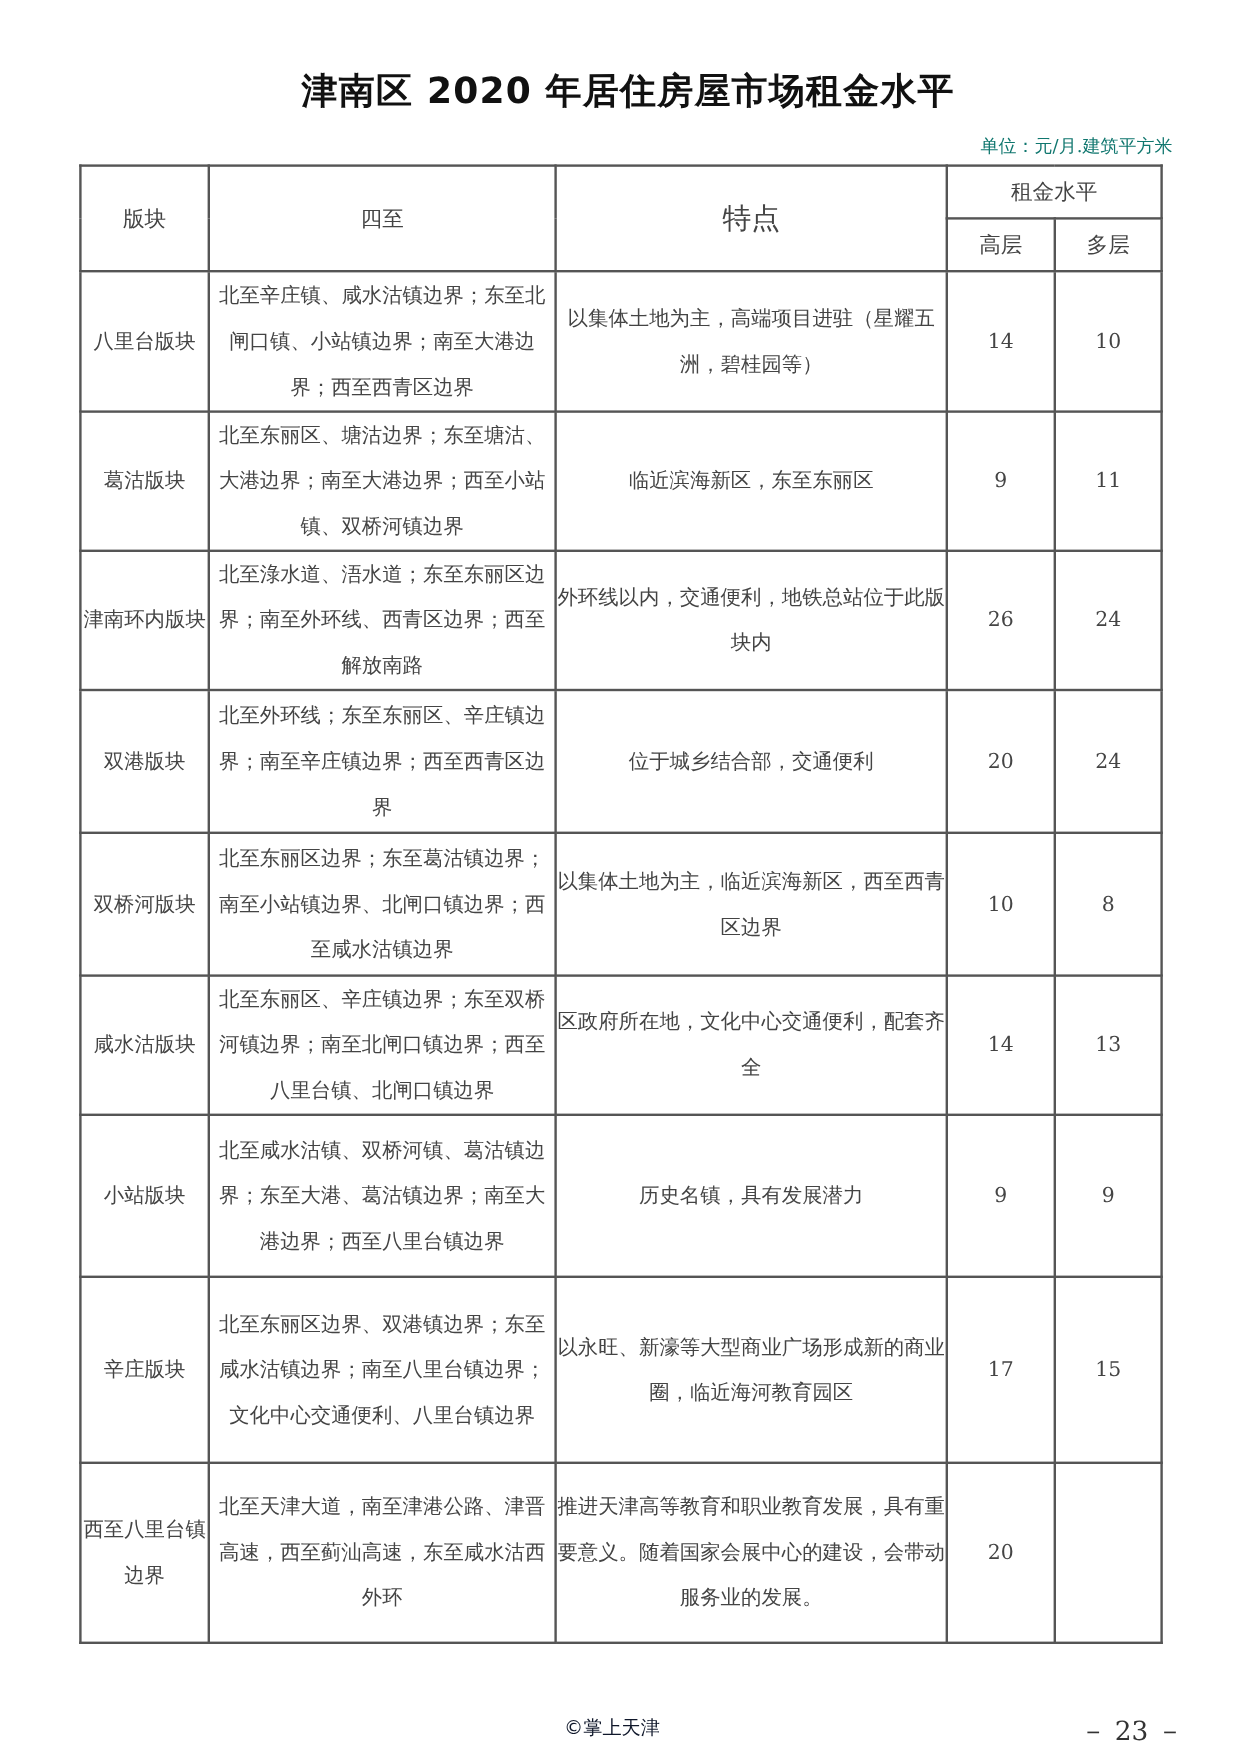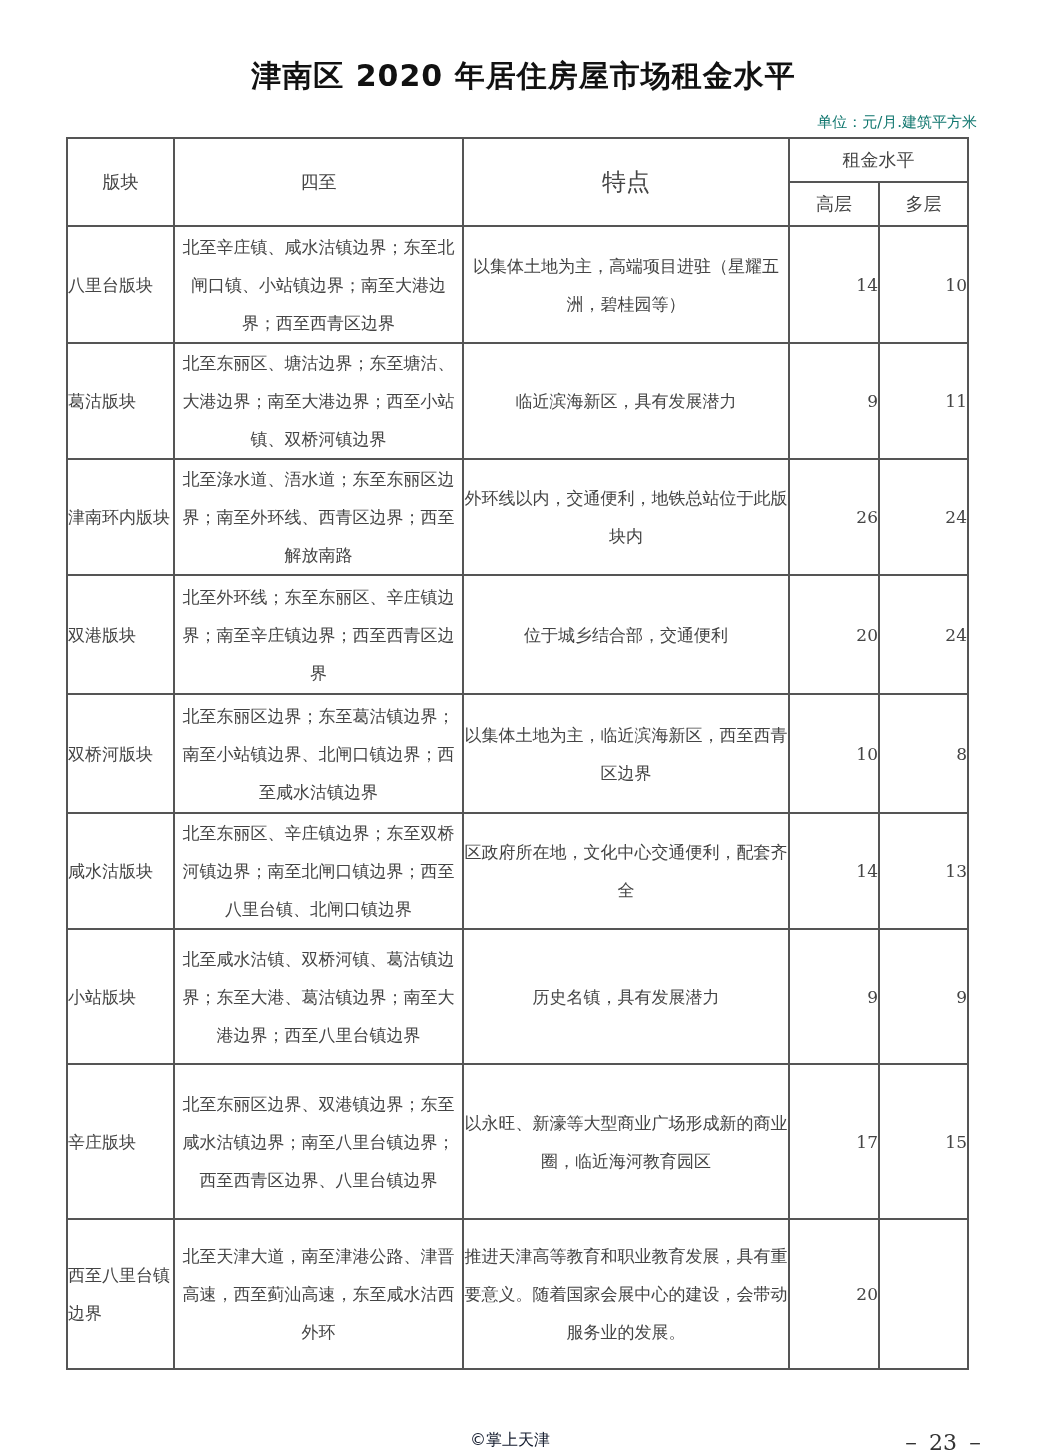--- a/index.html
+++ b/index.html
@@ -19,23 +19,23 @@
     table.rent {
       position: absolute; top: 137px; left: 66px;
       border-collapse: collapse; table-layout: fixed;
       width: 901px;
     }
     table.rent td, table.rent th {
       border: 2px solid #555; padding: 0; font-weight: normal;
       font-size: 17px; color: #444; vertical-align: middle;
     }
     th { text-align: center; }
-    td.name { line-height: 38px; padding: 0 8px; font-size: 18px; }
+    td.name { text-align: center; line-height: 38px; padding: 0 8px; font-size: 18px; }
     td.bounds, td.feat { text-align: center; line-height: 38px; padding: 0 10px 0 12px; font-size: 16px; }
-    td.num { text-align: right; font-size: 18px; color: #333; }
+    td.num { text-align: center; font-size: 18px; color: #333; }
     .footer-src {
       position: absolute; top: 1430px; left: 470px; font-size: 16px; color: #0f172a;
       font-family: "DejaVu Sans", "Liberation Sans", sans-serif;
     }
     .page-num {
       position: absolute; top: 1428px; left: 900px; font-size: 22px; color: #333;
     }
   </style>
 </head>
 <body>
@@ -67,21 +67,21 @@
     <tr style="height:117px">
       <td class="name">八里台版块</td>
       <td class="bounds">北至辛庄镇、咸水沽镇边界；东至北闸口镇、小站镇边界；南至大港边界；西至西青区边界</td>
       <td class="feat">以集体土地为主，高端项目进驻（星耀五洲，碧桂园等）</td>
       <td class="num">14</td>
       <td class="num">10</td>
     </tr>
     <tr style="height:115px">
       <td class="name">葛沽版块</td>
       <td class="bounds">北至东丽区、塘沽边界；东至塘沽、大港边界；南至大港边界；西至小站镇、双桥河镇边界</td>
-      <td class="feat">临近滨海新区，具有发展潜力</td>
+      <td class="feat">临近滨海新区，东至东丽区</td>
       <td class="num">9</td>
       <td class="num">11</td>
     </tr>
     <tr style="height:115px">
       <td class="name">津南环内版块</td>
       <td class="bounds">北至淥水道、浯水道；东至东丽区边界；南至外环线、西青区边界；西至解放南路</td>
       <td class="feat">外环线以内，交通便利，地铁总站位于此版块内</td>
       <td class="num">26</td>
       <td class="num">24</td>
     </tr>
@@ -108,21 +108,21 @@
     </tr>
     <tr style="height:135px">
       <td class="name">小站版块</td>
       <td class="bounds">北至咸水沽镇、双桥河镇、葛沽镇边界；东至大港、葛沽镇边界；南至大港边界；西至八里台镇边界</td>
       <td class="feat">历史名镇，具有发展潜力</td>
       <td class="num">9</td>
       <td class="num">9</td>
     </tr>
     <tr style="height:155px">
       <td class="name">辛庄版块</td>
-      <td class="bounds">北至东丽区边界、双港镇边界；东至咸水沽镇边界；南至八里台镇边界；西至西青区边界、八里台镇边界</td>
+      <td class="bounds">北至东丽区边界、双港镇边界；东至咸水沽镇边界；南至八里台镇边界；文化中心交通便利、八里台镇边界</td>
       <td class="feat">以永旺、新濠等大型商业广场形成新的商业圈，临近海河教育园区</td>
       <td class="num">17</td>
       <td class="num">15</td>
     </tr>
     <tr style="height:150px">
       <td class="name">西至八里台镇边界</td>
       <td class="bounds">北至天津大道，南至津港公路、津晋高速，西至蓟汕高速，东至咸水沽西外环</td>
       <td class="feat">推进天津高等教育和职业教育发展，具有重要意义。随着国家会展中心的建设，会带动服务业的发展。</td>
       <td class="num">20</td>
       <td class="num"></td>

